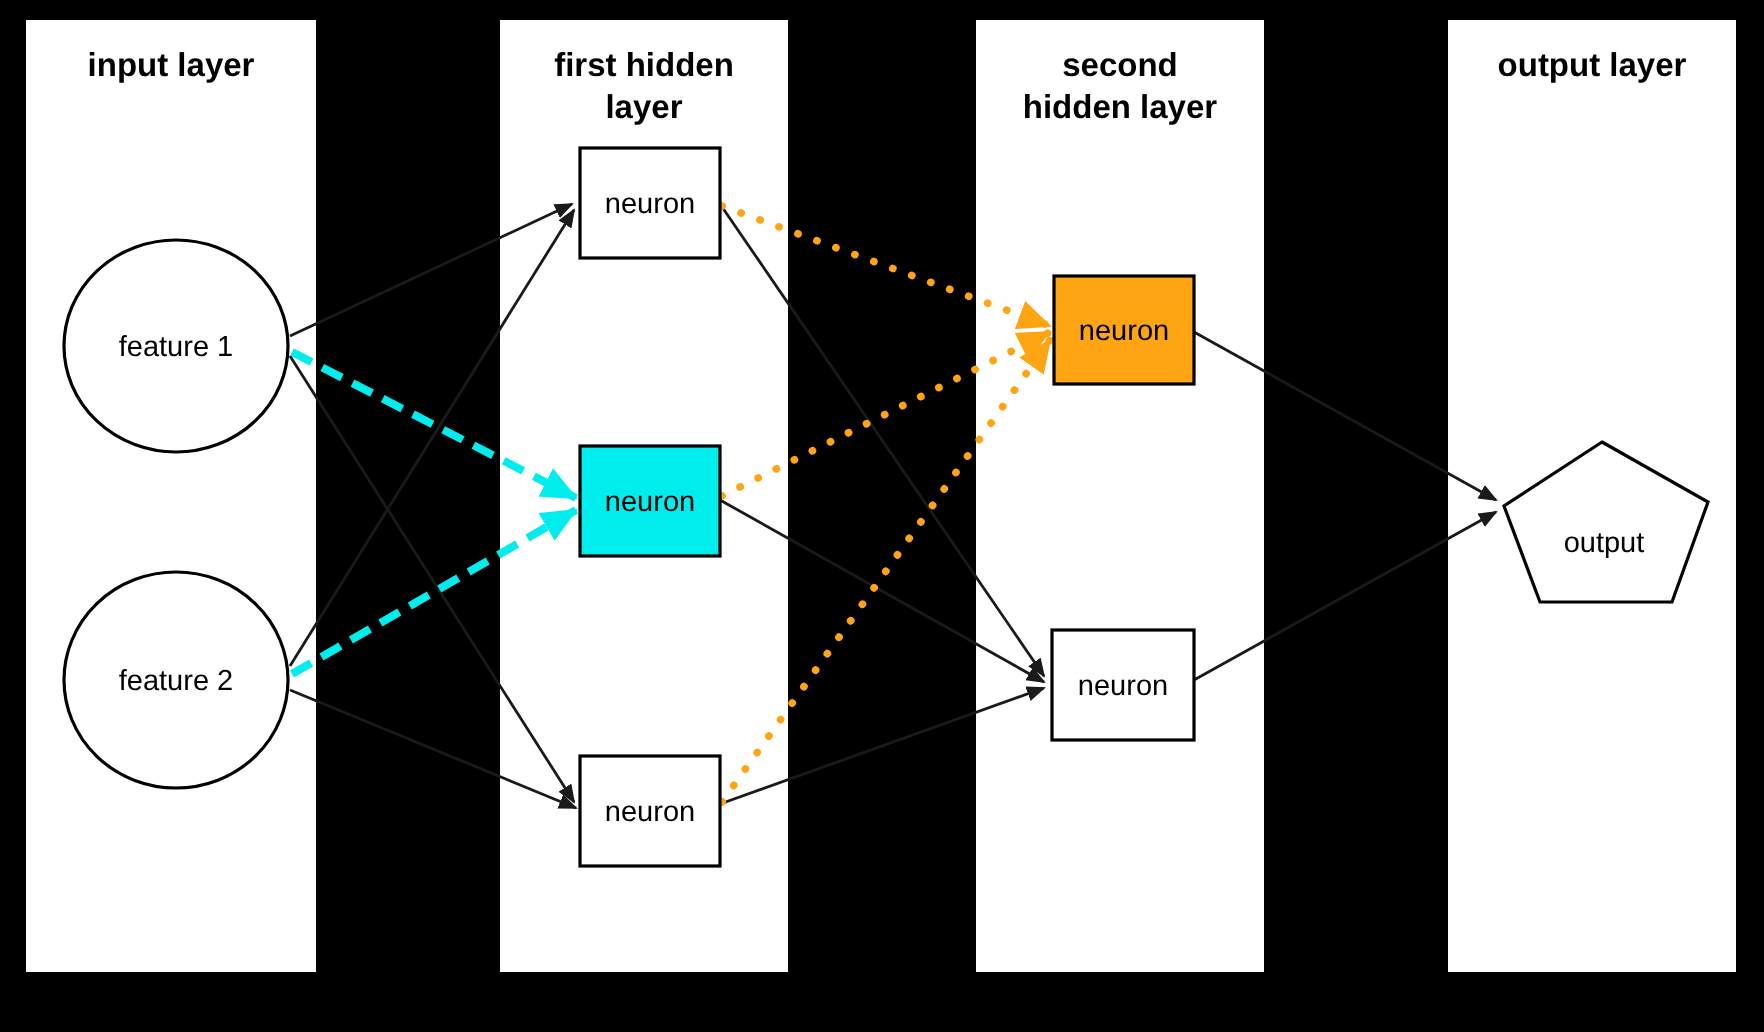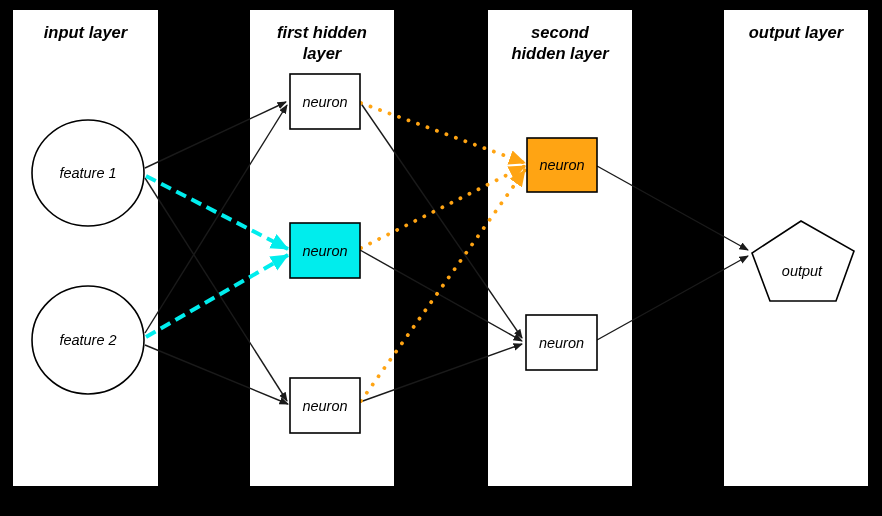--- a/index.html
+++ b/index.html
@@ -3,21 +3,20 @@
 <meta charset="utf-8">
 <style>
   html, body { margin: 0; padding: 0; background: #000; }
   .stage {
     position: relative;
     width: 882px;
     height: 486px;
     background: #3b82f6;
     overflow: hidden;
     font-family: "Liberation Sans", sans-serif;
-    font-style: italic;
   }
   svg { display: block; }
   .panel-title {
     font-family: "Liberation Sans", sans-serif;
     font-size: 16.5px;
     font-weight: bold;
     fill: #000;
     text-anchor: middle;
   }
   .node-label {

